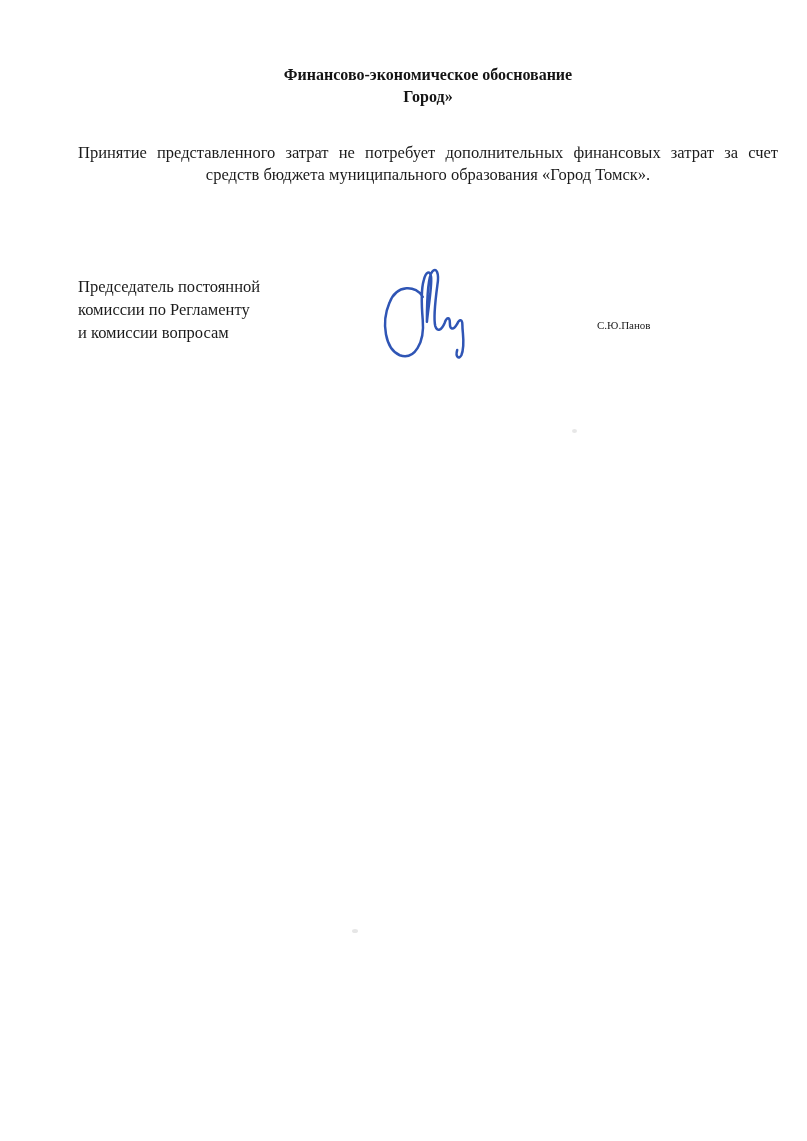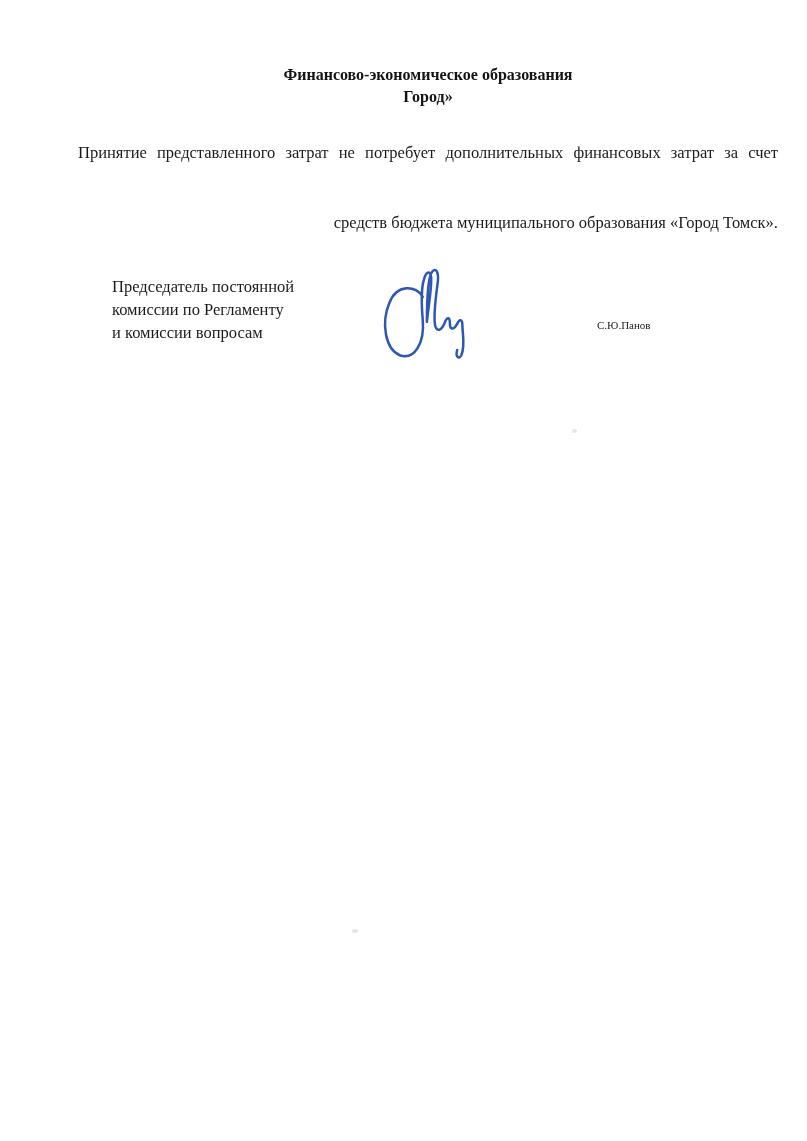--- a/index.html
+++ b/index.html
@@ -37,32 +37,30 @@
     width: 700px;
     font-size: 16.5px;
     line-height: 22px;
   }
   .doc-body .b-line1 {
     text-align: justify;
     text-align-last: justify;
     white-space: nowrap;
   }
   .doc-body .b-line2 {
-    text-align: right;
-    margin-top: 48px;
+    text-align: center;
   }
   .sig-position {
     position: absolute;
     top: 275px;
     left: 78px;
     width: 260px;
     font-size: 16.5px;
     line-height: 23px;
     text-align: left;
-    margin-left: 34px;
   }
   .sig-graphic {
     position: absolute;
     top: 263px;
     left: 381px;
     width: 96px;
     height: 100px;
   }
   .sig-name {
     position: absolute;
@@ -92,21 +90,21 @@
     background: #d6d6d6;
     opacity: 0.6;
   }
 </style>
 </head>
 <body>
 
 <div class="page">
 
   <div class="doc-title">
-    <div class="t-line">Финансово-экономическое образования</div>
+    <div class="t-line">Финансово-экономическое обоснование</div>
     <div class="t-line">Город»</div>
   </div>
 
   <div class="doc-body">
     <div class="b-line1">Принятие представленного затрат не потребует дополнительных финансовых затрат за счет</div>
     <div class="b-line2">средств бюджета муниципального образования «Город Томск».</div>
   </div>
 
   <div class="sig-position">
     <div>Председатель постоянной</div>

